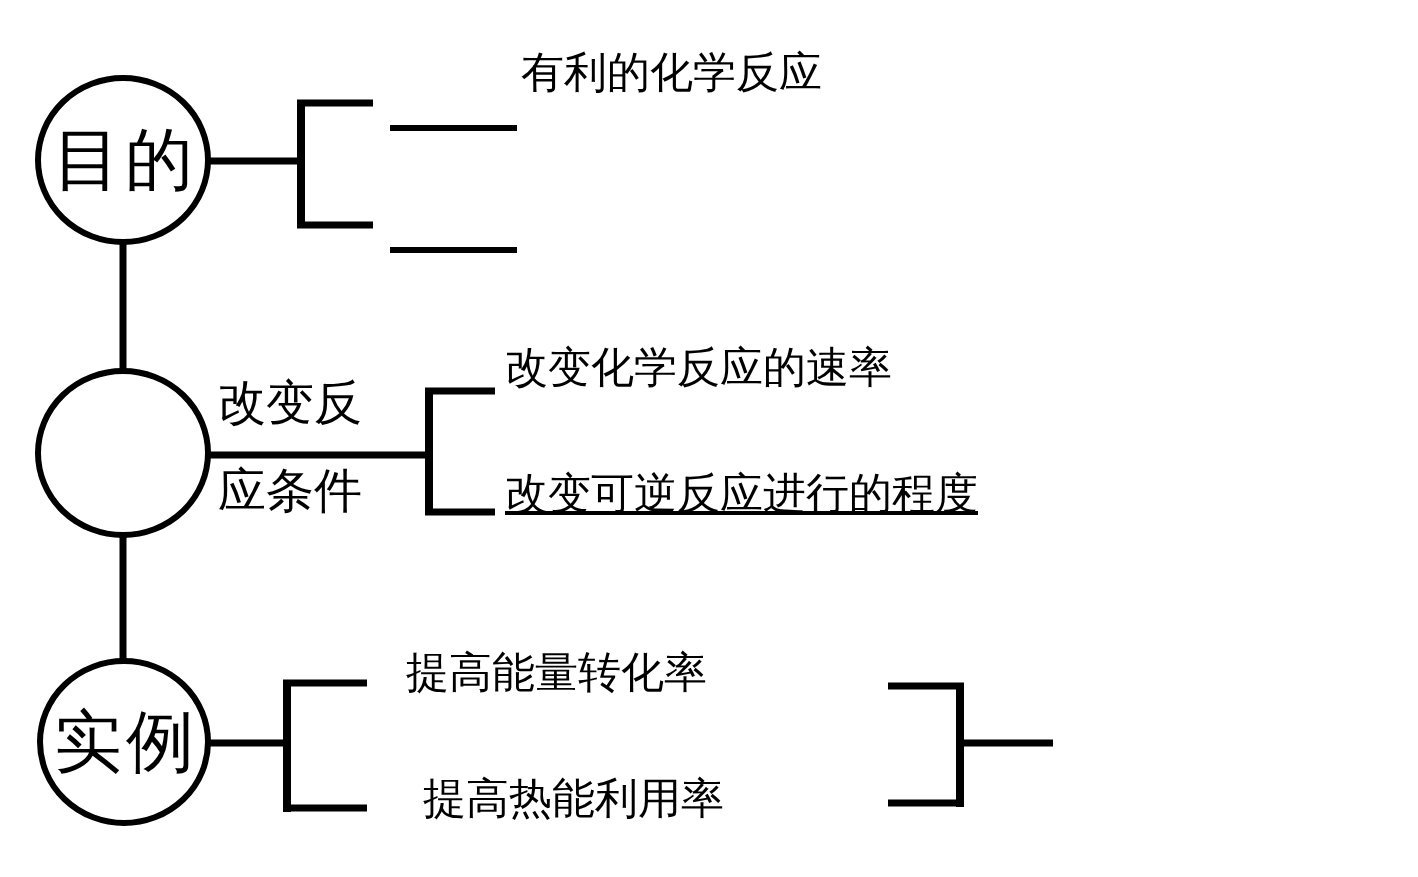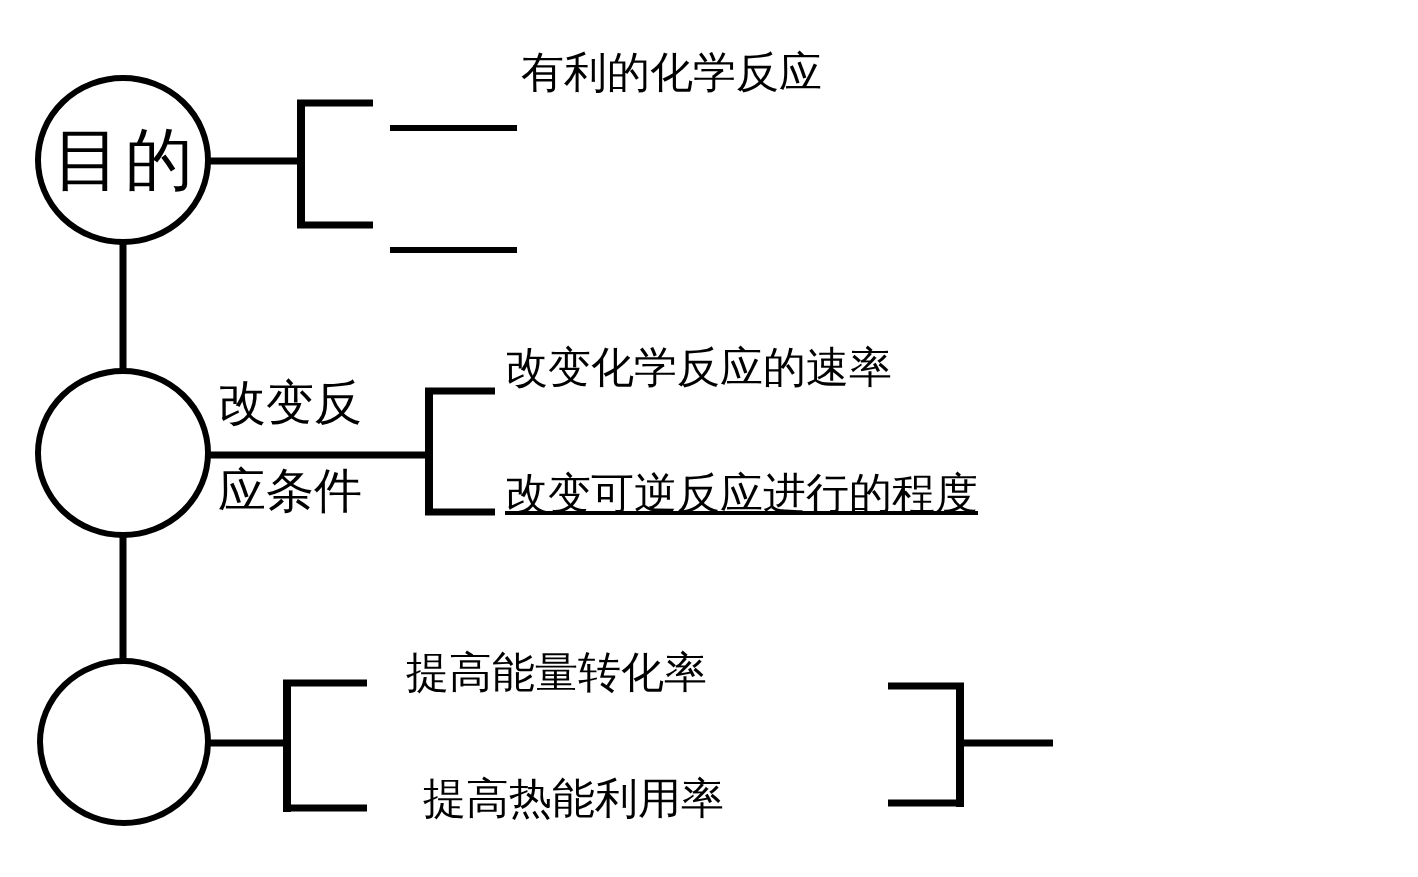--- a/index.html
+++ b/index.html
@@ -81,20 +81,21 @@
     <line x1="888" y1="803" x2="964" y2="803" stroke="#000" stroke-width="7"></line>
     <line x1="960" y1="683" x2="960" y2="807" stroke="#000" stroke-width="8"></line>
     <line x1="960" y1="743" x2="1053" y2="743" stroke="#000" stroke-width="7"></line>
 
     <ellipse cx="123" cy="160" rx="85" ry="82" fill="#fff" stroke="#000" stroke-width="6"></ellipse>
     <ellipse cx="123" cy="453" rx="85" ry="82" fill="#fff" stroke="#000" stroke-width="6"></ellipse>
     <ellipse cx="124" cy="742" rx="84" ry="81" fill="#fff" stroke="#000" stroke-width="6"></ellipse>
   </svg>
 
   <div class="node-label" style="left:38px; top:78px; width:170px; height:164px;">目的</div>
+  <div class="node-label" style="left:39px; top:660px; width:170px; height:164px;">实例</div>
 
   <div class="blank-line" style="left:390px; top:125px; width:127px;"></div>
   <div class="branch-text" style="left:521px; top:51px;">有利的化学反应</div>
 
   <div class="blank-line" style="left:390px; top:247px; width:127px;"></div>
 
   <div class="edge-label" style="left:218px; top:378px;">改变反</div>
   <div class="edge-label" style="left:218px; top:466px;">应条件</div>
 
   <div class="branch-text" style="left:505px; top:346px;">改变化学反应的速率</div>

